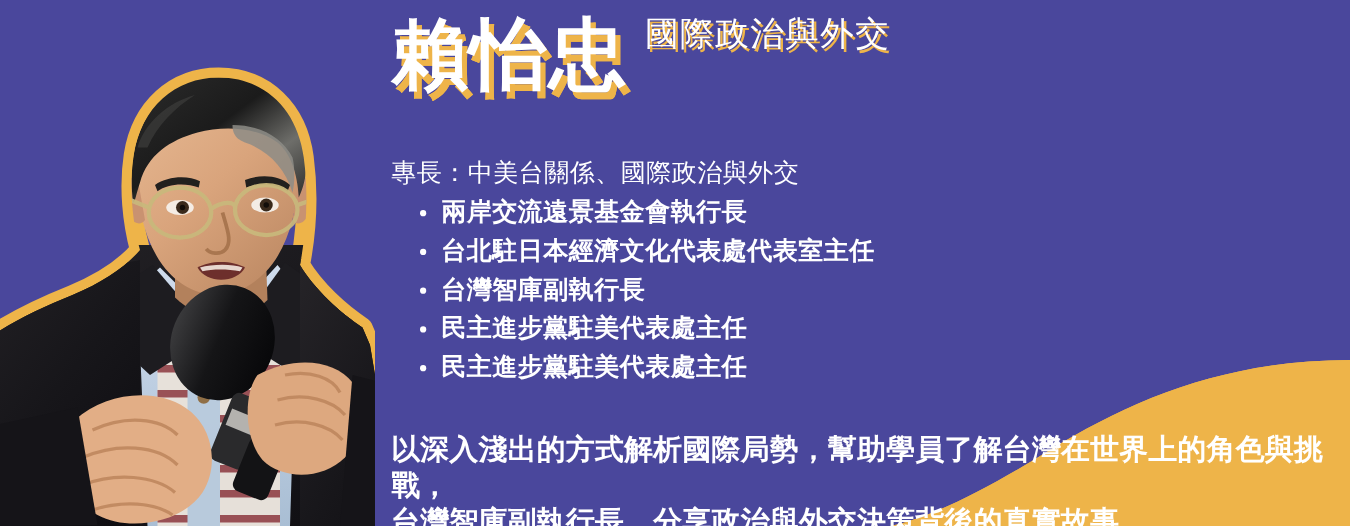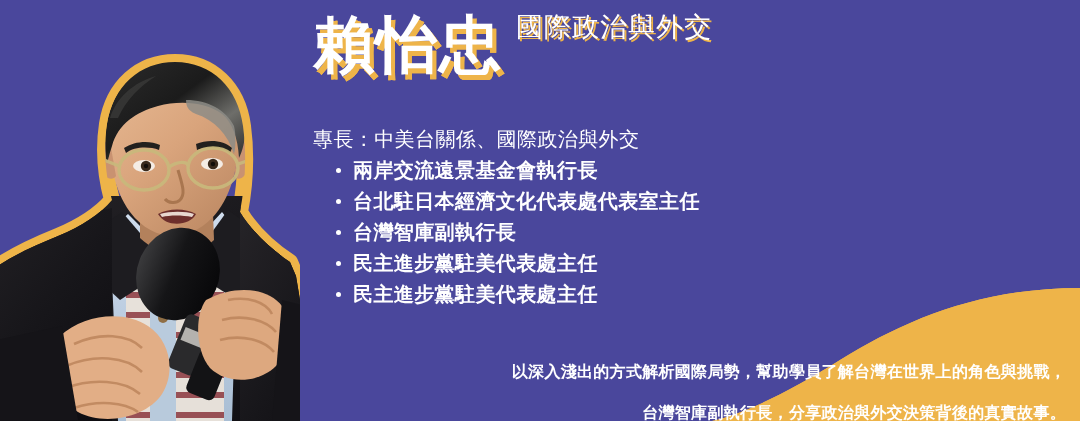--- a/index.html
+++ b/index.html
@@ -120,27 +120,26 @@
   }
 
   .summary {
     position: absolute;
     left: 0;
     top: 345px;
     width: 765px;
     z-index: 4;
   }
   .summary p {
-    margin: 12px;
-    font-size: 16px;
+    margin: 0;
+    font-size: 23px;
     line-height: 29px;
     font-weight: 700;
     color: #ffffff;
     letter-spacing: 0.3px;
-    text-align: right;
   }
 </style>
 </head>
 <body>
 
 <div id="card">
 
   <svg class="wave" viewBox="0 0 1080 421" preserveAspectRatio="none" aria-hidden="true">
     <path d="M 1080 288
              C 980 288, 905 320, 840 360

